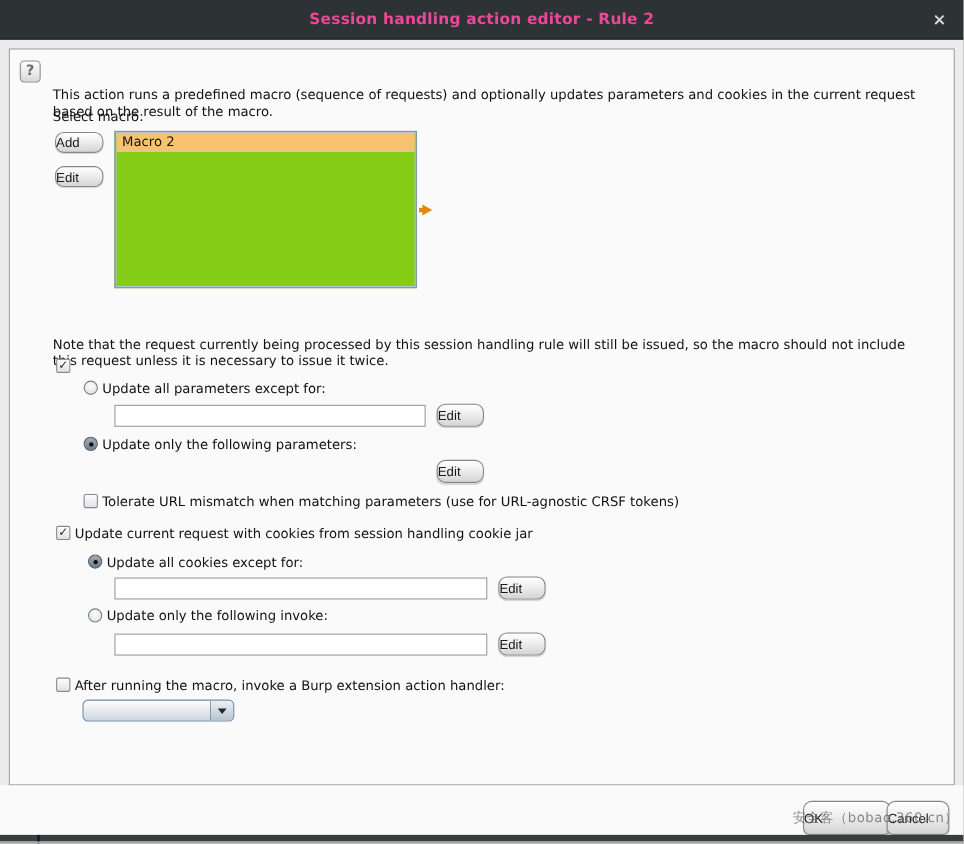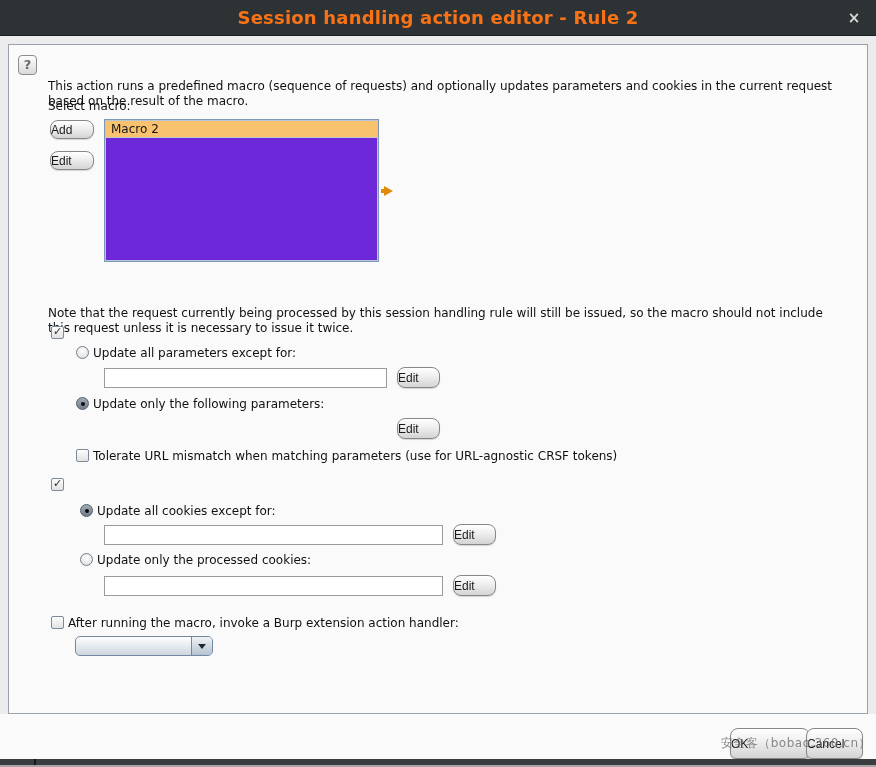--- a/index.html
+++ b/index.html
@@ -1,41 +1,41 @@
 <!DOCTYPE html>
 <html><head>
 <meta charset="utf-8">
 <style>
   * { margin:0; padding:0; box-sizing:border-box; }
   body { font-family:"DejaVu Sans","Liberation Sans",sans-serif; background:#555; }
   .window { position:relative; width:876px; height:767px; background:#ececec; overflow:hidden; }
 
   
   .titlebar { position:absolute; left:0; top:0; width:876px; height:36px; background:#2d3234; border-bottom:1px solid #1b1f20; }
-  .titlebar .title { color:#f97316; font-weight:bold; font-size:18px; text-align:center; line-height:36px; letter-spacing:.2px; }
+  .titlebar .title { color:#ec4899; font-weight:bold; font-size:14px; text-align:center; line-height:36px; letter-spacing:.2px; }
   .close-btn { position:absolute; right:10px; top:0; width:24px; height:36px; color:#d8d8d8; font-size:15px; font-weight:bold; text-align:center; line-height:36px; cursor:pointer; }
 
   
   .panel { position:absolute; left:8px; top:44px; width:860px; height:670px; background:#fafafa; border:1px solid #99a1ab; }
   .footer-area { position:absolute; left:0; top:714px; width:876px; height:45px; background:#fafafa; }
 
   .abs { position:absolute; }
   .lbl { font-size:12px; color:#111; white-space:nowrap; }
   .wrap { font-size:12px; color:#111; line-height:15px;margin-top:24px; }
 
   
   .help-icon { left:18px; top:55px; width:19px; height:20px; border:1px solid #8d8d8d; border-radius:4px;
     background:linear-gradient(#fefefe,#d9d9d9); color:#6a6a6a; font-size:13px; font-weight:bold; text-align:center; line-height:18px; }
 
   
   .btn { position:absolute; border:1px solid #878787; border-radius:8px; font-size:12px; color:#1a1a1a; text-align:left;
     background:linear-gradient(#ffffff,#eeeeee 45%,#d4d4d4); box-shadow:0 1px 1px rgba(0,0,0,.15); cursor:pointer; }
 
   
-  .macro-list { left:104px; top:119px; width:275px; height:143px; background:#6d28d9; border:1px solid #7e97b5; box-shadow:0 0 0 1px #b9c6d6 inset; }
+  .macro-list { left:104px; top:119px; width:275px; height:143px; background:#84cc16; border:1px solid #7e97b5; box-shadow:0 0 0 1px #b9c6d6 inset; }
   .macro-row { height:17px; margin:1px; background:#f9c26e; border-bottom:1px solid #c9c9c9; font-size:12px; color:#141414; line-height:16px; padding-left:5px; cursor:pointer; }
 
   .orange-arrow { left:384px; top:186px; width:0; height:0; border-top:5px solid transparent; border-bottom:5px solid transparent; border-left:9px solid #e08a07; }
   .orange-arrow-tail { left:381px; top:189px; width:4px; height:4px; background:#e08a07; }
 
   
   .cb { position:absolute; width:13px; height:13px; border:1px solid #7e8a97; border-radius:2px; background:linear-gradient(#fdfdfd,#e2e2e2); cursor:pointer; }
   .cb.checked::after { content:"✓"; position:absolute; left:1px; top:-2px; font-size:11px; font-weight:bold; color:#2a2a2a; }
   .radio { position:absolute; width:13px; height:13px; border:1px solid #74808c; border-radius:50%; background:radial-gradient(circle at 50% 35%, #ffffff, #d9d9d9); cursor:pointer; }
   .radio.sel { border:1px solid #525e6a; background:linear-gradient(#a2abb4,#717d89); }
@@ -93,28 +93,29 @@
   <button class="btn" style="left:397px; top:367px; width:43px; height:21px;">Edit</button>
 
   <div class="radio sel" style="left:76px; top:397px;"></div>
   <div class="abs lbl" style="left:93px; top:397px;">Update only the following parameters:</div>
   <button class="btn" style="left:397px; top:418px; width:43px; height:21px;">Edit</button>
 
   <div class="cb" style="left:76px; top:449px;"></div>
   <div class="abs lbl" style="left:93px; top:449px;">Tolerate URL mismatch when matching parameters (use for URL-agnostic CRSF tokens)</div>
 
   <div class="cb checked" style="left:51px; top:478px;"></div>
+  <div class="abs lbl" style="left:68px; top:478px;">Update current request with cookies from session handling cookie jar</div>
 
   <div class="radio sel" style="left:80px; top:504px;"></div>
   <div class="abs lbl" style="left:97px; top:504px;">Update all cookies except for:</div>
   <input class="tfield" style="left: 104px; top: 525px; width: 339px;" value="">
   <button class="btn" style="left:453px; top:524px; width:43px; height:21px;">Edit</button>
 
   <div class="radio" style="left:80px; top:553px;"></div>
-  <div class="abs lbl" style="left:97px; top:553px;">Update only the processed cookies:</div>
+  <div class="abs lbl" style="left:97px; top:553px;">Update only the following invoke:</div>
   <input class="tfield" style="left: 104px; top: 576px; width: 339px;" value="">
   <button class="btn" style="left:453px; top:575px; width:43px; height:21px;">Edit</button>
 
   <div class="cb" style="left:51px; top:616px;"></div>
   <div class="abs lbl" style="left:68px; top:616px;">After running the macro, invoke a Burp extension action handler:</div>
   <div class="abs combo">
     <span class="combo-value"></span>
     <span class="combo-arrow-box"></span>
   </div>
 

